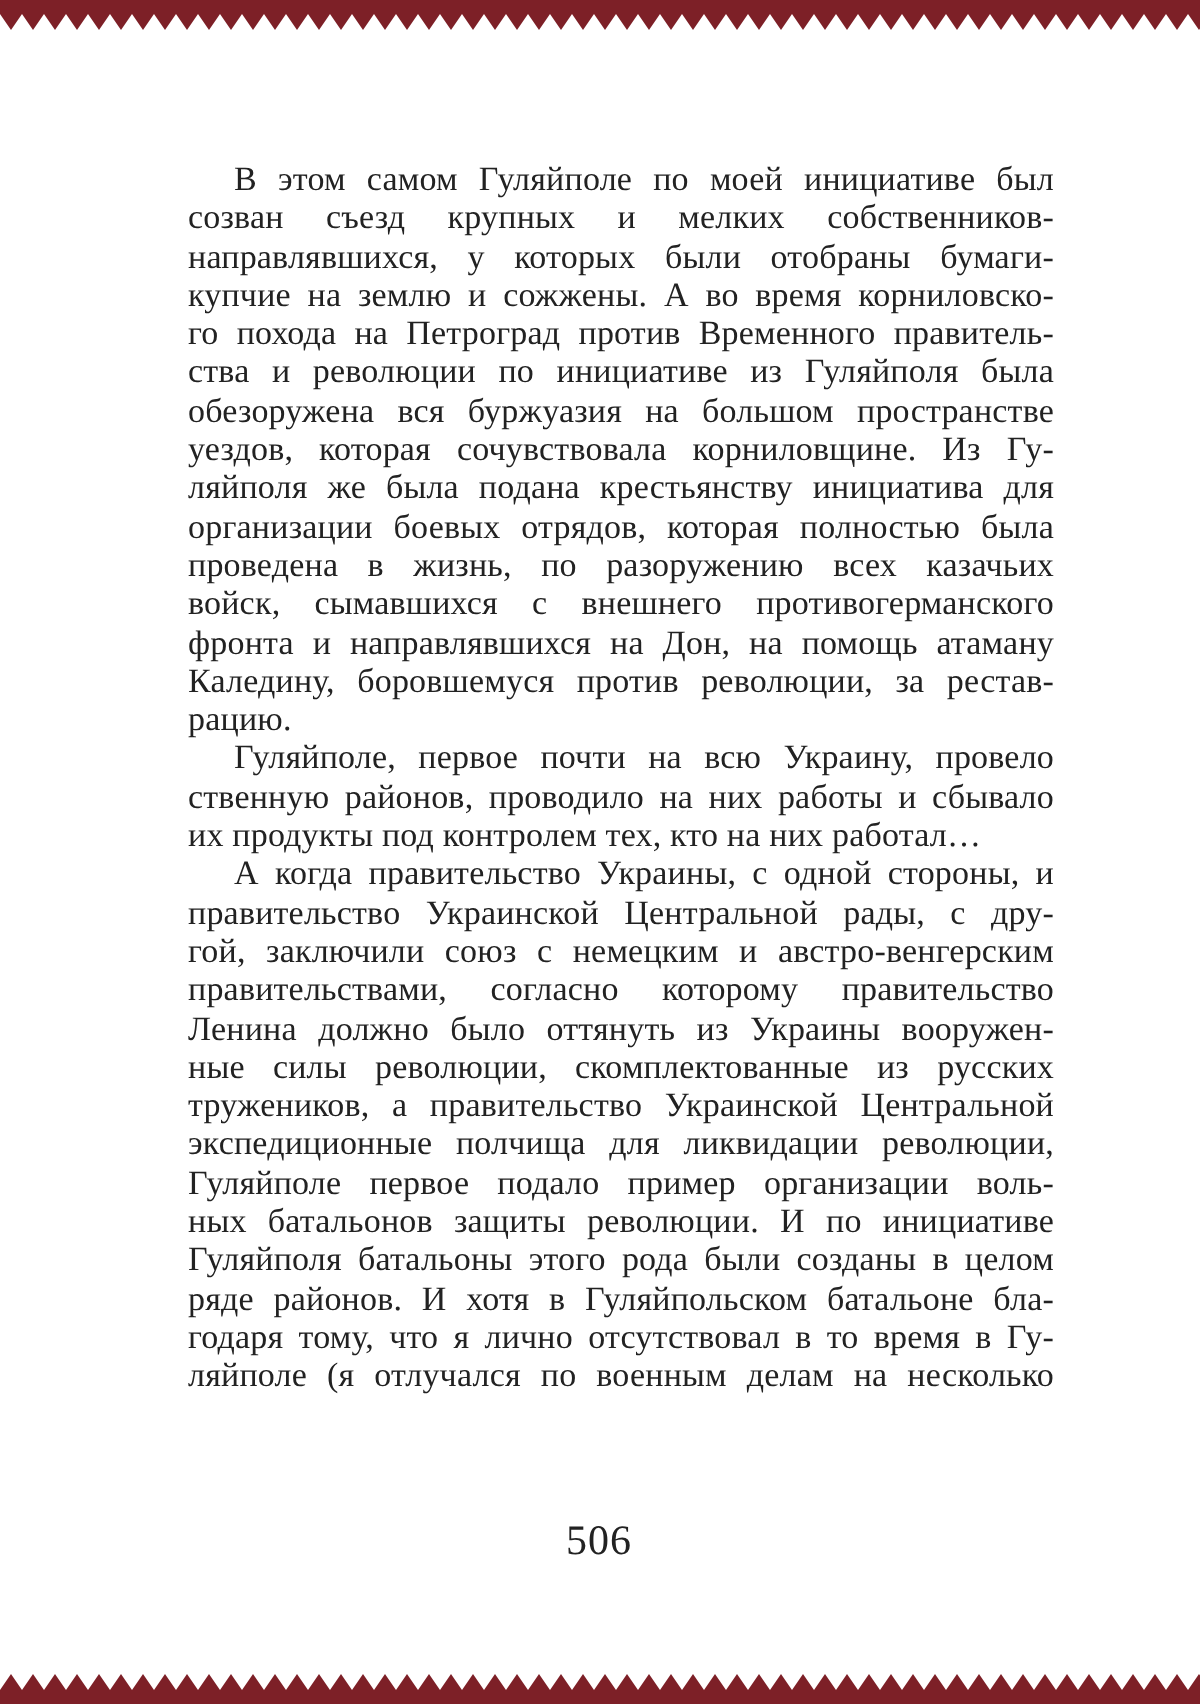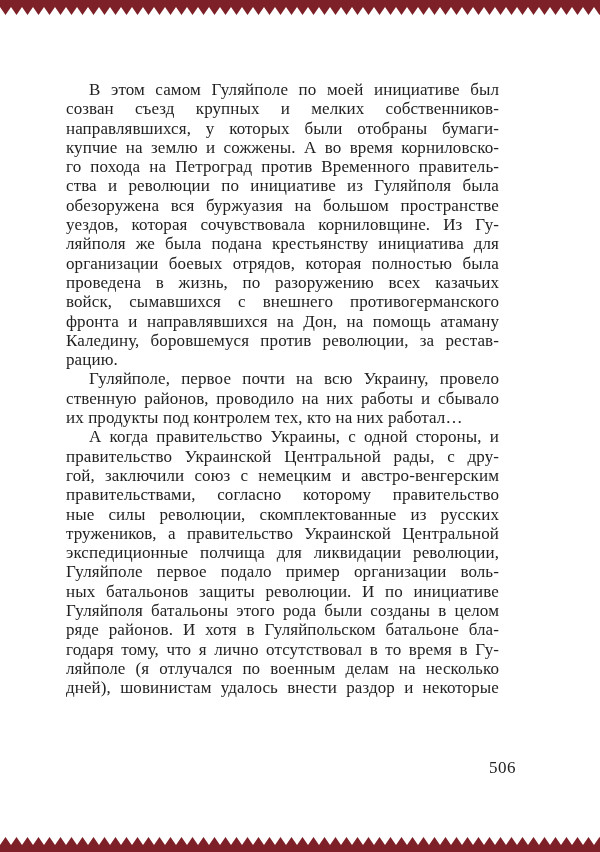--- a/index.html
+++ b/index.html
@@ -25,42 +25,42 @@
     left: 0;
     width: 600px;
     height: 15px;
     display: block;
   }
   .border-band.top { top: 0; }
   .border-band.bottom { bottom: 0; }
   .text-block {
     position: absolute;
     top: 80px;
-    left: 66px;
+    left: 94px;
     width: 433px;
     color: var(--ink);
   }
   .line {
     font-size: 17px;
     line-height: 19.3px;
     white-space: normal;
     text-align: justify;
     text-align-last: justify;
     text-justify: inter-word;
     letter-spacing: 0.1px;
   }
   .line.indent { text-indent: 23px; }
   .line.nojust { text-align-last: left; }
   .page-number {
     position: absolute;
     top: 758px;
     left: 83px;
     width: 433px;
-    text-align: right;
-    font-size: 17px;
+    text-align: center;
+    font-size: 21px;
     color: var(--ink);
     letter-spacing: 0.5px;
   }
 </style>
 </head>
 <body>
 
 <div class="page">
 
   <svg class="border-band top" xmlns="http://www.w3.org/2000/svg" width="600" height="15" aria-hidden="true">
@@ -88,30 +88,30 @@
       <div class="line">фронта и направлявшихся на Дон, на помощь атаману</div>
       <div class="line">Каледину, боровшемуся против революции, за рестав-</div>
       <div class="line nojust">рацию.</div>
       <div class="line indent">Гуляйполе, первое почти на всю Украину, провело</div>
       <div class="line">ственную районов, проводило на них работы и сбывало</div>
       <div class="line nojust">их продукты под контролем тех, кто на них работал…</div>
       <div class="line indent">А когда правительство Украины, с одной стороны, и</div>
       <div class="line">правительство Украинской Центральной рады, с дру-</div>
       <div class="line">гой, заключили союз с немецким и австро-венгерским</div>
       <div class="line">правительствами, согласно которому правительство</div>
+      <div class="line">Ленина должно было оттянуть из Украины вооружен-</div>
       <div class="line">ные силы революции, скомплектованные из русских</div>
       <div class="line">тружеников, а правительство Украинской Центральной</div>
       <div class="line">экспедиционные полчища для ликвидации революции,</div>
       <div class="line">Гуляйполе первое подало пример организации воль-</div>
       <div class="line">ных батальонов защиты революции. И по инициативе</div>
       <div class="line">Гуляйполя батальоны этого рода были созданы в целом</div>
       <div class="line">ряде районов. И хотя в Гуляйпольском батальоне бла-</div>
       <div class="line">годаря тому, что я лично отсутствовал в то время в Гу-</div>
       <div class="line">ляйполе (я отлучался по военным делам на несколько</div>
-      <div class="line">дней), шовинистам удалось внести раздор и некоторые</div>
     </div>
 
   <div class="page-number">506</div>
 
   <svg class="border-band bottom" xmlns="http://www.w3.org/2000/svg" width="600" height="15" aria-hidden="true">
     <defs>
       <pattern id="zzBot" width="11" height="15" patternUnits="userSpaceOnUse">
         <path d="M0,15 H11 V8 L5.5,0 L0,8 Z" fill="var(--accent)"></path>
       </pattern>
     </defs>

